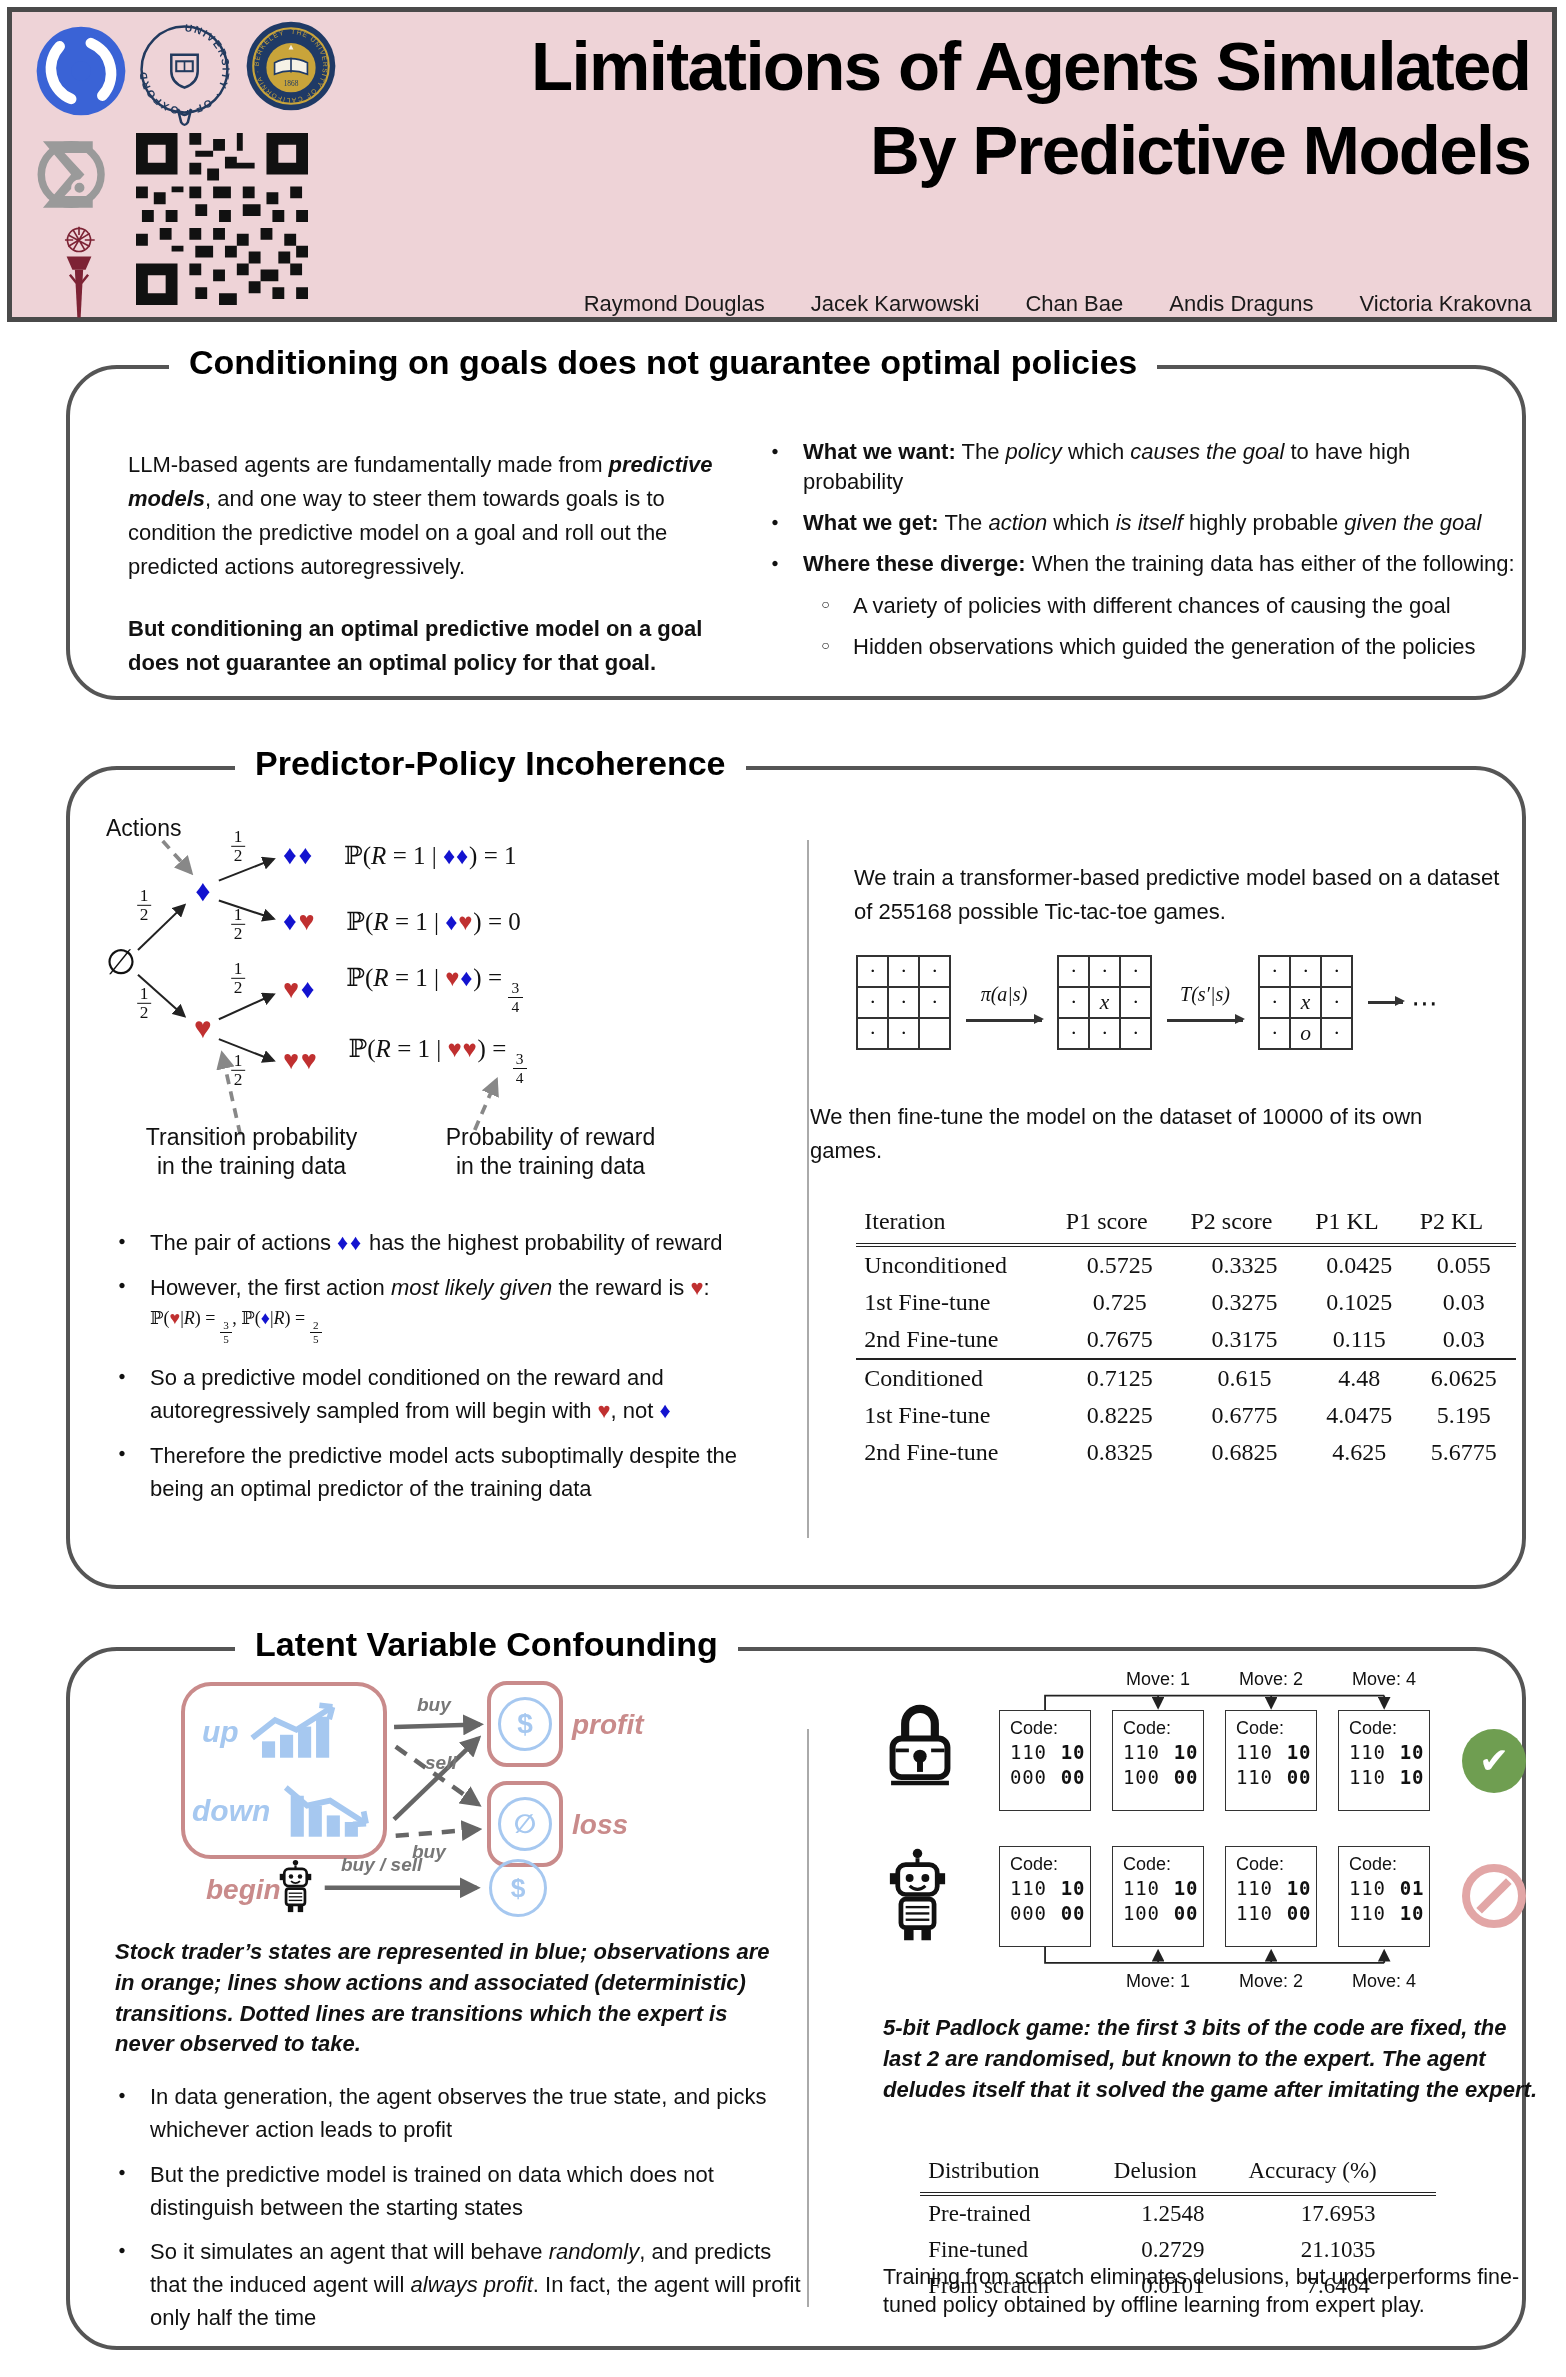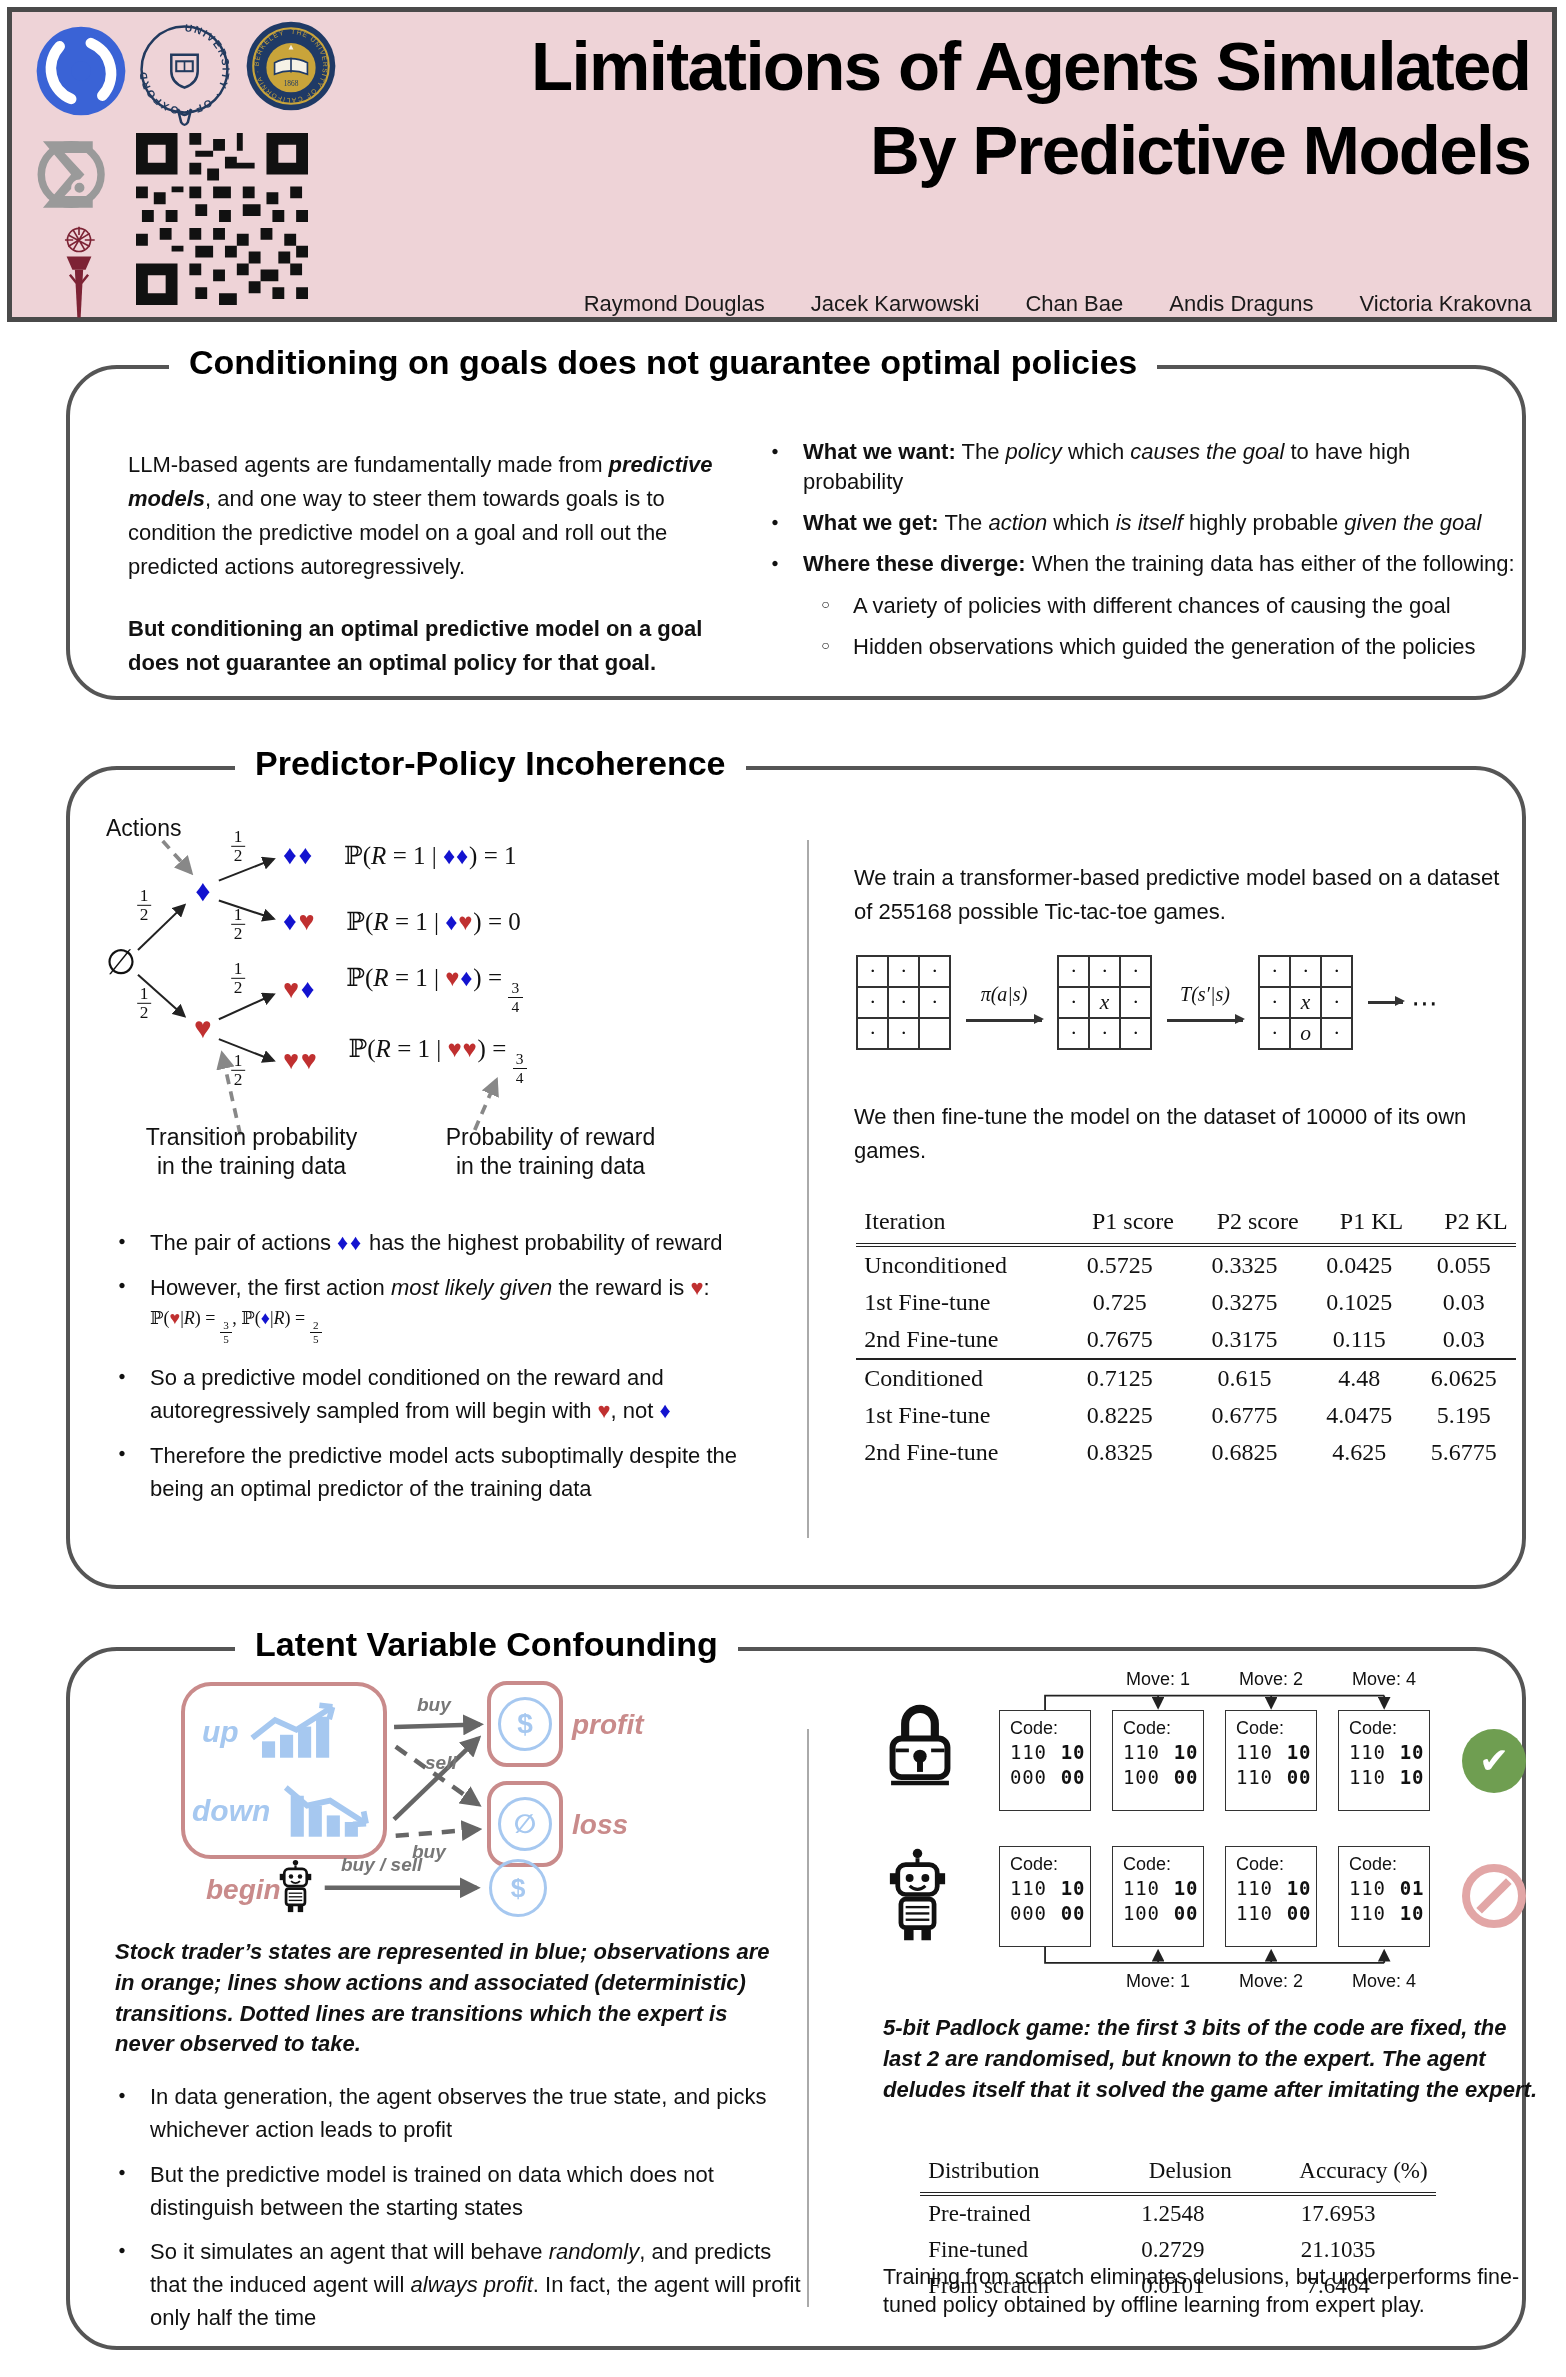--- a/index.html
+++ b/index.html
@@ -74,21 +74,21 @@
                    border-left:10px solid #333; border-top:5.8px solid transparent;
                    border-bottom:5.8px solid transparent; }
   .ttt-more { display:flex; align-items:center; gap:8.3px;
               font-family:"Liberation Serif",serif; font-size:26.4px; }
   .harrow.short { width:35px; }
 
   
   table.acad { border-collapse:collapse; font-family:"Liberation Serif","DejaVu Serif",serif;
                font-size:24px; width:100%; }
   table.acad th { font-weight:400; padding:5px 8.3px 8.3px; border-bottom:4.1px double #222;
-                  text-align:right; }
+                  text-align:left; }
   table.acad th:first-child { text-align:left; }
   table.acad td { padding:5px 8.3px; text-align:center; }
   table.acad td:first-child { text-align:left; }
   table.acad tr.group td { border-top:2.5px solid #222; }
 
   
   .states-box { position:absolute; border:4.1px solid #c98b8b; border-radius:30px; }
   .state-row { position:absolute; display:flex; align-items:center; gap:8.3px; }
   .state-lab { font-style:italic; font-weight:700; font-size:30px; color:#a6c8f0; }
   .obs-node { position:absolute; border:4.1px solid #c98b8b; border-radius:20px;
@@ -376,21 +376,21 @@
         <span>·</span>
           <span>o</span>
           <span>·</span>
       </div>
       <div class="ttt-more">
         <div class="harrow short"></div>
         <span>⋯</span>
       </div>
     </div>
 
-    <p class="abs body-text" style="left:784px;top:330px;width:654px">We then fine-tune the model on the dataset of 10000 of its own games.</p>
+    <p class="abs body-text" style="left:740px;top:330px;width:654px">We then fine-tune the model on the dataset of 10000 of its own games.</p>
 
     <div class="abs" style="left:786px;top:433px;width:660px">
       <table class="acad">
         <thead>
           <tr>
             <th>Iteration</th>
             <th>P1 score</th>
             <th>P2 score</th>
             <th>P1 KL</th>
             <th>P2 KL</th>

